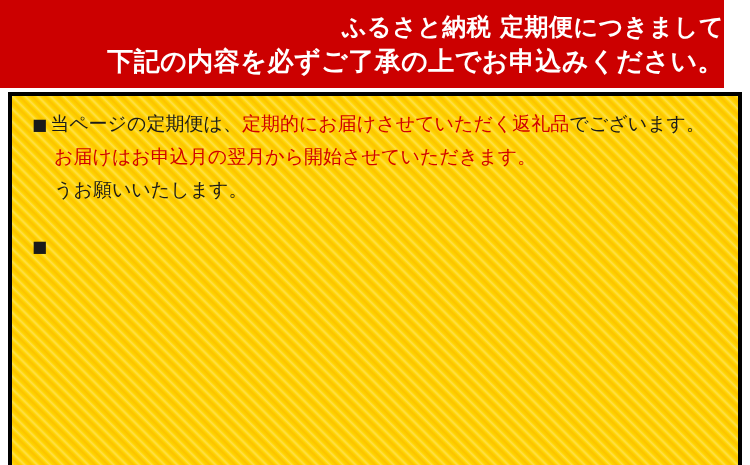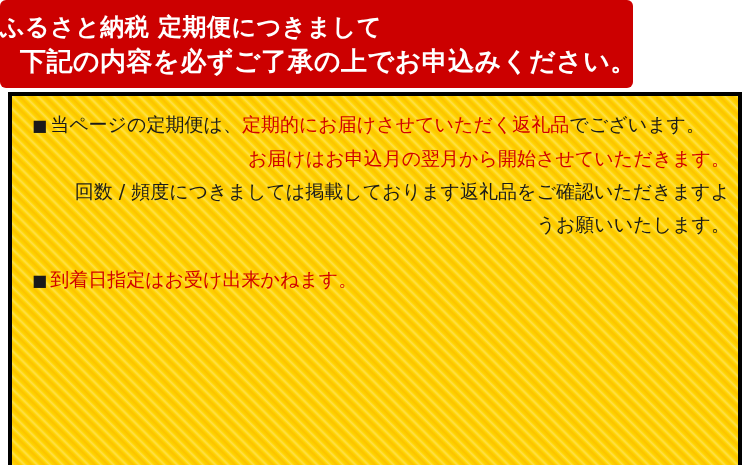--- a/index.html
+++ b/index.html
@@ -18,29 +18,28 @@
     width: 750px;
     height: 465px;
     background: #ffffff;
   }
 
   
   .header-banner {
     position: absolute;
     left: 0;
     top: 0;
-    width: 633px;
+    width: 724px;
     height: 88px;
     background: #cc0000;
     display: flex;
     flex-direction: column;
-    align-items: flex-start;
+    align-items: flex-end;
     justify-content: center;
     box-sizing: border-box;
-    border-radius: 6px;
   }
   .header-line {
     color: #ffffff;
     font-weight: bold;
     letter-spacing: 0.5px;
     white-space: nowrap;
     line-height: 1.0;
   }
   .header-line-1 {
     font-size: 24px;
@@ -79,24 +78,24 @@
     right: 8px;
   }
 
   .notice-line {
     display: block;
     font-size: 19px;
     line-height: 33px;
     white-space: nowrap;
     color: #1a1a1a;
     font-weight: 500;
+    font-family: Liberation Mono, monospace;
   }
   .notice-line.indent {
     padding-left: 22px;
-    text-align: right;
   }
   .bullet-row {
     display: flex;
     align-items: baseline;
   }
   .bullet-mark {
     font-size: 16px;
     line-height: 33px;
     color: #1a1a1a;
     margin-right: 3px;
@@ -119,23 +118,21 @@
     <div class="header-line header-line-2">下記の内容を必ずご了承の上でお申込みください。</div>
   </div>
 
   <div class="notice-panel">
     <div class="notice-body" id="notice-body">
         <div class="bullet-row">
           <span class="bullet-mark">■</span>
           <span class="notice-line"><span class="seg seg-dark">当ページの定期便は、</span><span class="seg seg-red">定期的にお届けさせていただく返礼品</span><span class="seg seg-dark">でございます。</span></span>
         </div>
         <div class="notice-line indent"><span class="seg seg-red">お届けはお申込月の翌月から開始させていただきます。</span></div>
-        <div class="notice-line indent"><span class="seg seg-dark">回数 / 頻度につきましては掲載しております返礼品をご確認いただきますよ</span></div>
         <div class="notice-line indent"><span class="seg seg-dark">うお願いいたします。</span></div>
         <div class="gap-row"></div>
         <div class="bullet-row">
           <span class="bullet-mark">■</span>
-          <span class="notice-line"><span class="seg seg-red">到着日指定はお受け出来かねます。</span></span>
         </div>
       </div>
   </div>
 
 </div>
 
 </body></html>

